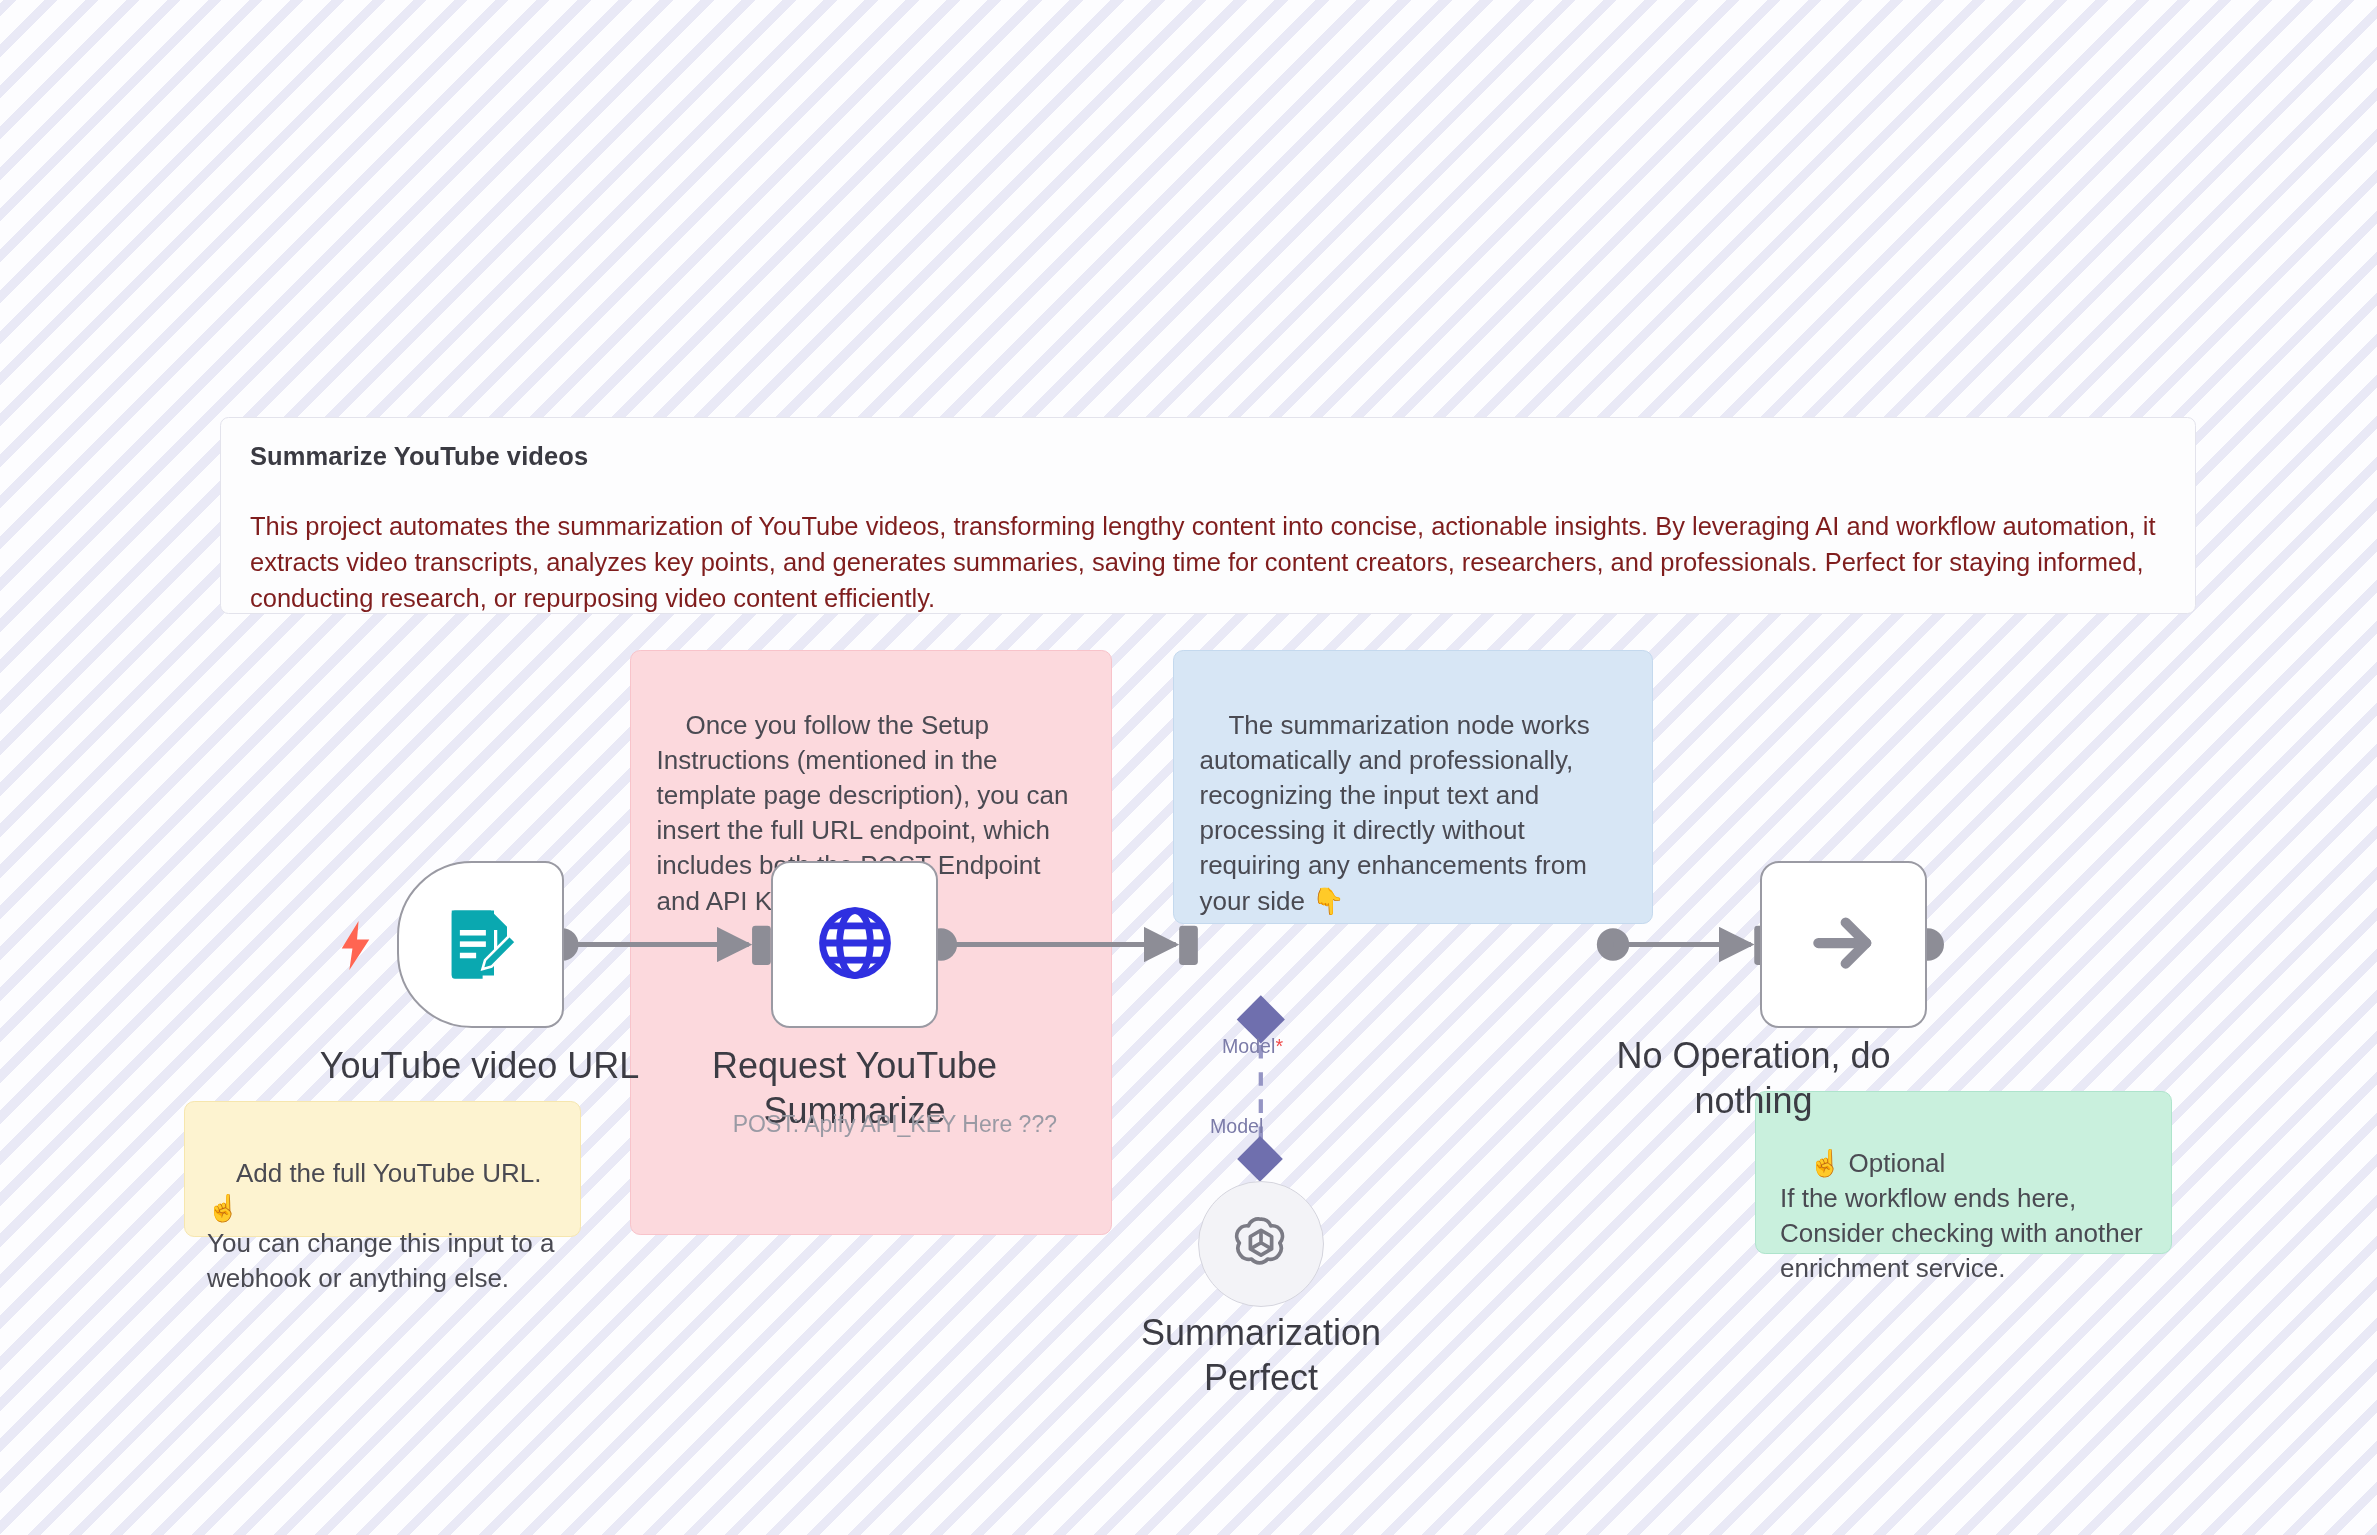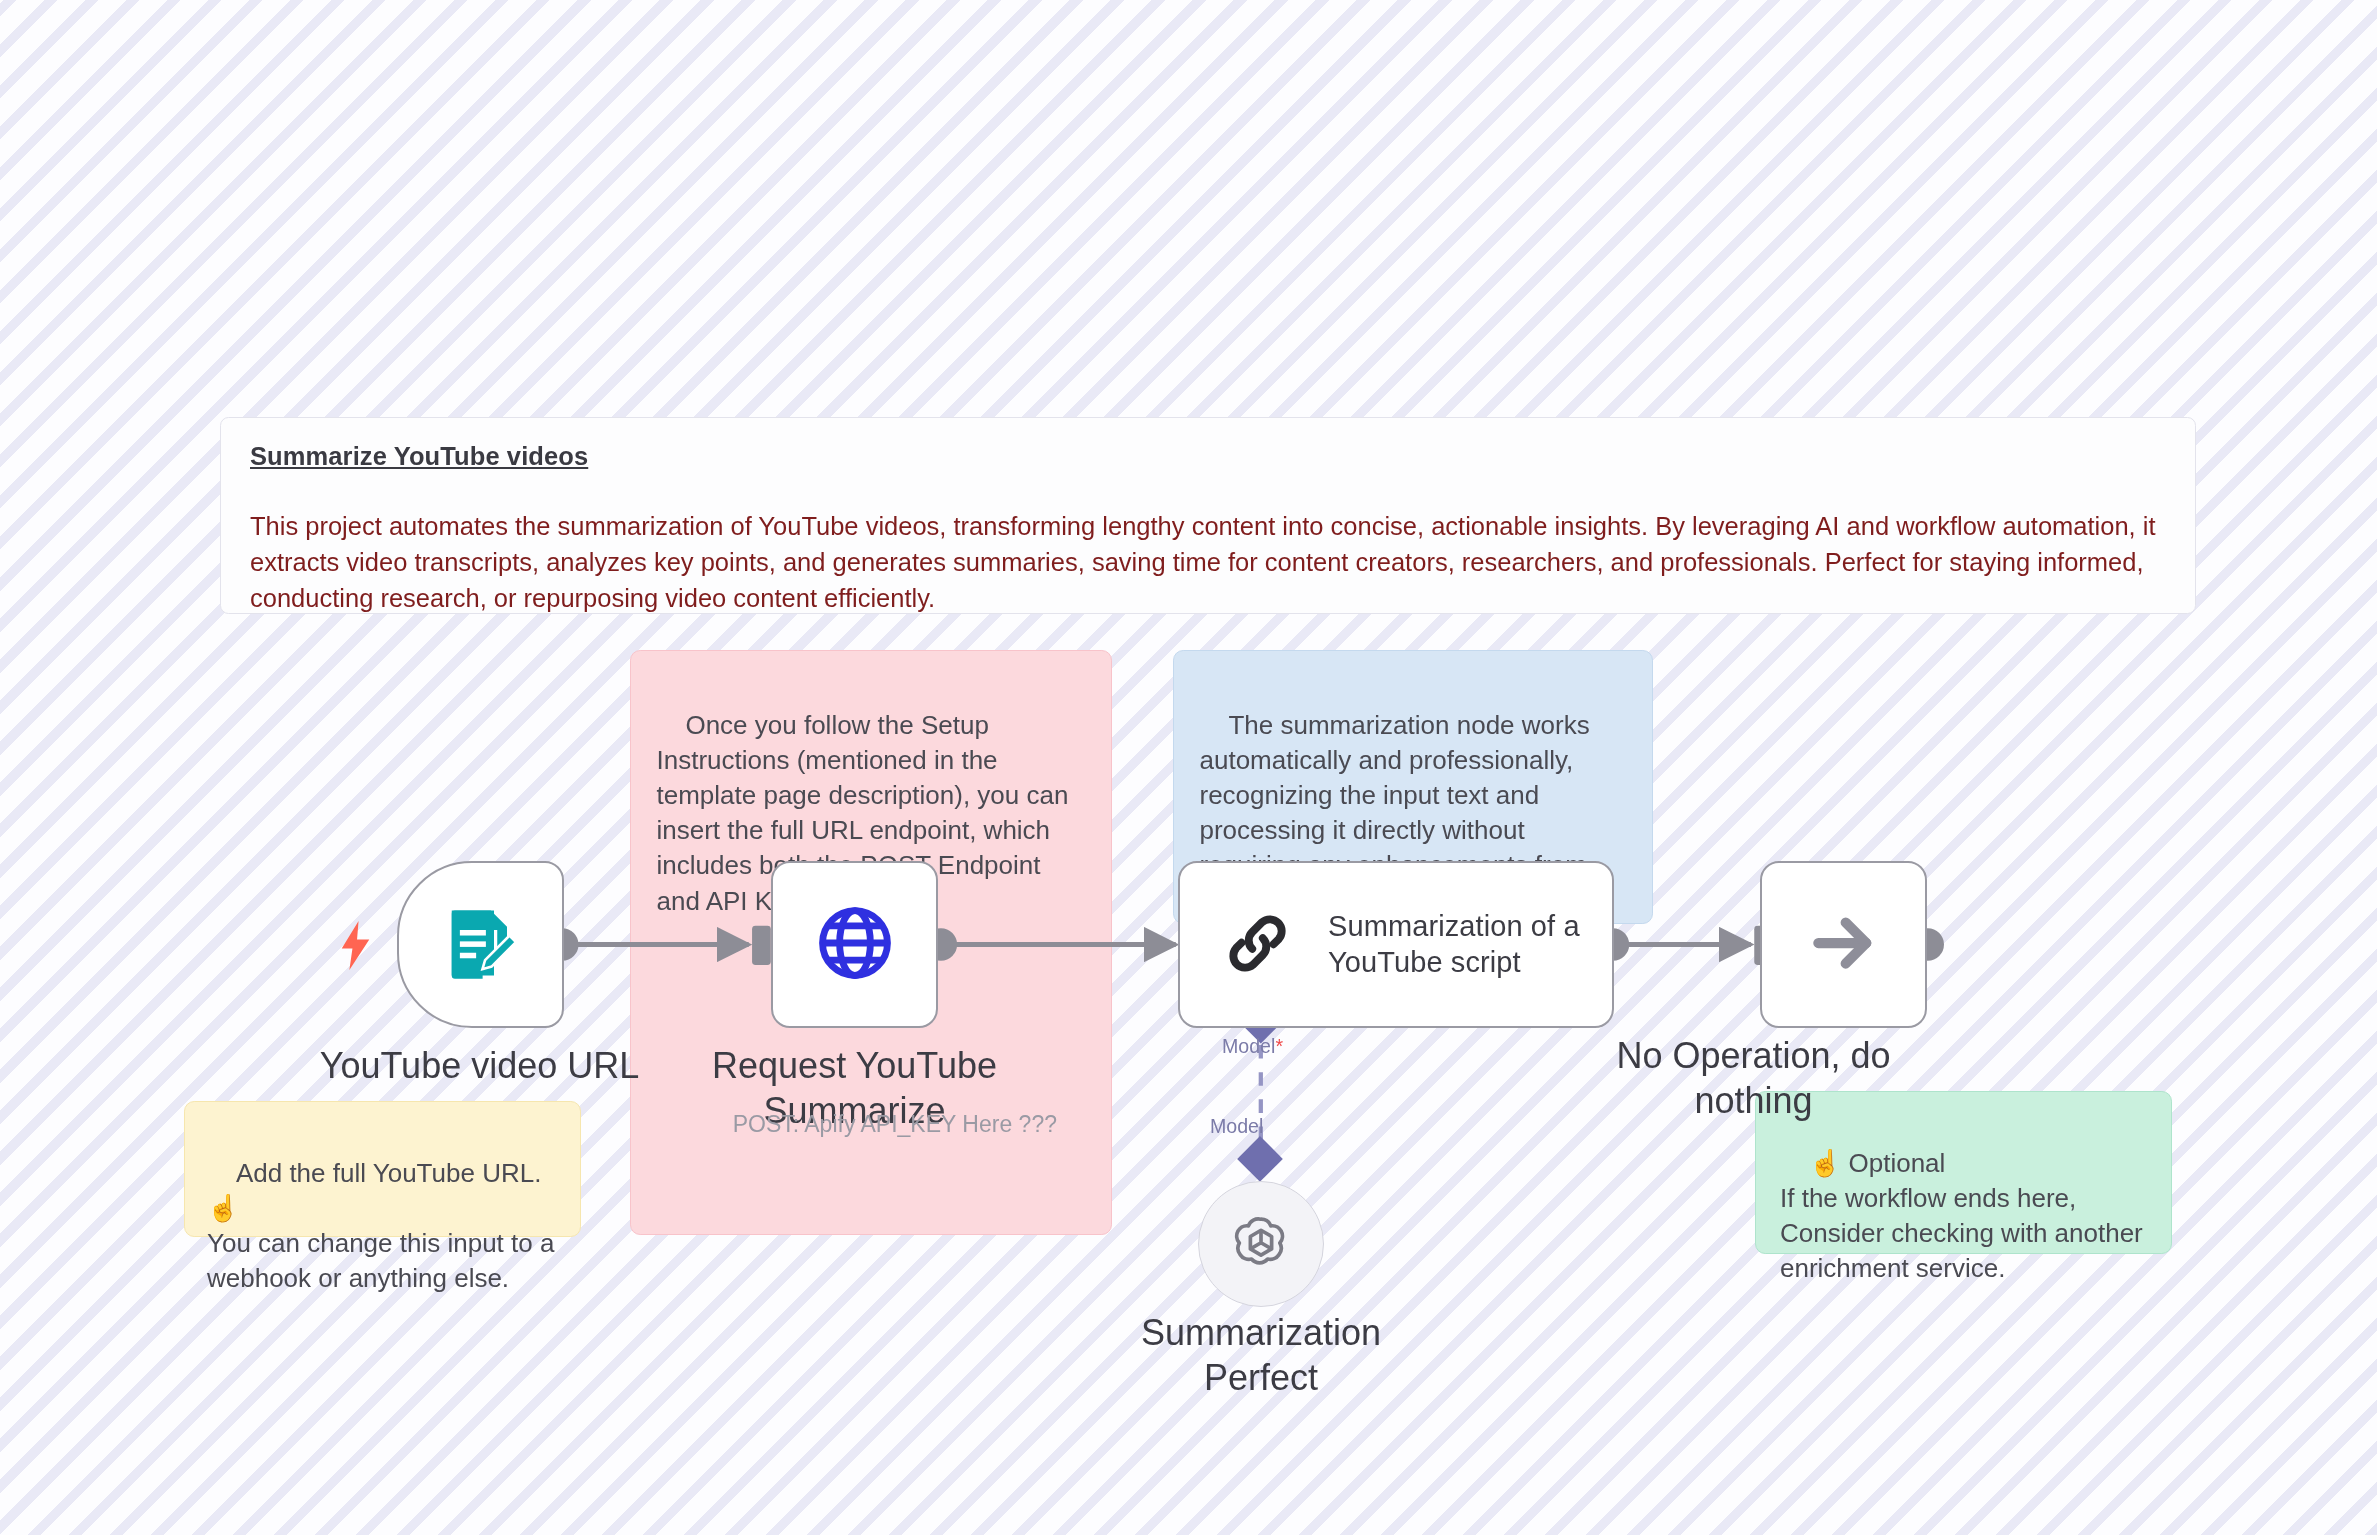--- a/index.html
+++ b/index.html
@@ -46,21 +46,20 @@
     z-index: 2;
     position: absolute;
     box-sizing: border-box;
   }
   .sticky-header .note-title {
     font-size: 25.5px;
     font-weight: bold;
     color: #3a3a42;
     margin: 0 0 37px 0;
     letter-spacing: 0.1px;
-    text-decoration: underline;
   }
   .sticky-header .note-body {
     font-size: 25.5px;
     line-height: 1.42;
     color: #7f1d1d;
     margin: 0;
   }
 
   .sticky-pink  { background: #fcd9dd; border: 0.9px solid #f8c3ca; }
   .sticky-blue  { background: #d7e6f5; border: 0.9px solid #c4d9ee; }
@@ -234,31 +233,20 @@
         <ellipse cx="24" cy="24" rx="9" ry="19" fill="none" stroke="#2f30e0" stroke-width="4"></ellipse>
         <line x1="5" y1="24" x2="43" y2="24" stroke="#2f30e0" stroke-width="4"></line>
         <line x1="8.5" y1="14" x2="39.5" y2="14" stroke="#2f30e0" stroke-width="4"></line>
         <line x1="8.5" y1="34" x2="39.5" y2="34" stroke="#2f30e0" stroke-width="4"></line>
       </svg>
     </span>
   </div>
   <div class="node-label" style="left:669px; top:1043px; width:371px;">Request YouTube Summarize</div>
   <div class="node-sublabel" style="left:652px; top:1111px; width:405px;">POST: Apify API_KEY Here ???</div>
 
-  <div class="node node-wide" style="left:1178px; top:861px;">
-    <span>
-      <svg width="73" height="73" viewBox="0 0 48 48">
-        <g fill="none" stroke="#2b2b2f" stroke-width="5.2" stroke-linecap="round">
-          <path d="M20.5 27.5 a7.8 7.8 0 0 1 0 -11 l6.5 -6.5 a7.8 7.8 0 0 1 11 11 l-3.5 3.5"></path>
-          <path d="M27.5 20.5 a7.8 7.8 0 0 1 0 11 l-6.5 6.5 a7.8 7.8 0 0 1 -11 -11 l3.5 -3.5"></path>
-        </g>
-      </svg>
-    </span>
-    <span class="node-title">Summarization of a YouTube script</span>
-  </div>
 
   <div class="port-label" style="left:1222px; top:1035px;">
     <span>Model</span><span class="req">*</span>
   </div>
   <div class="port-label" style="left:1210px; top:1115px;">Model</div>
 
   <div class="node node-sq" style="left:1760px; top:861px;">
     <span>
       <svg width="82" height="82" viewBox="0 0 48 48">
         <g stroke="#8e8e99" stroke-width="6" fill="none" stroke-linecap="round" stroke-linejoin="round">

